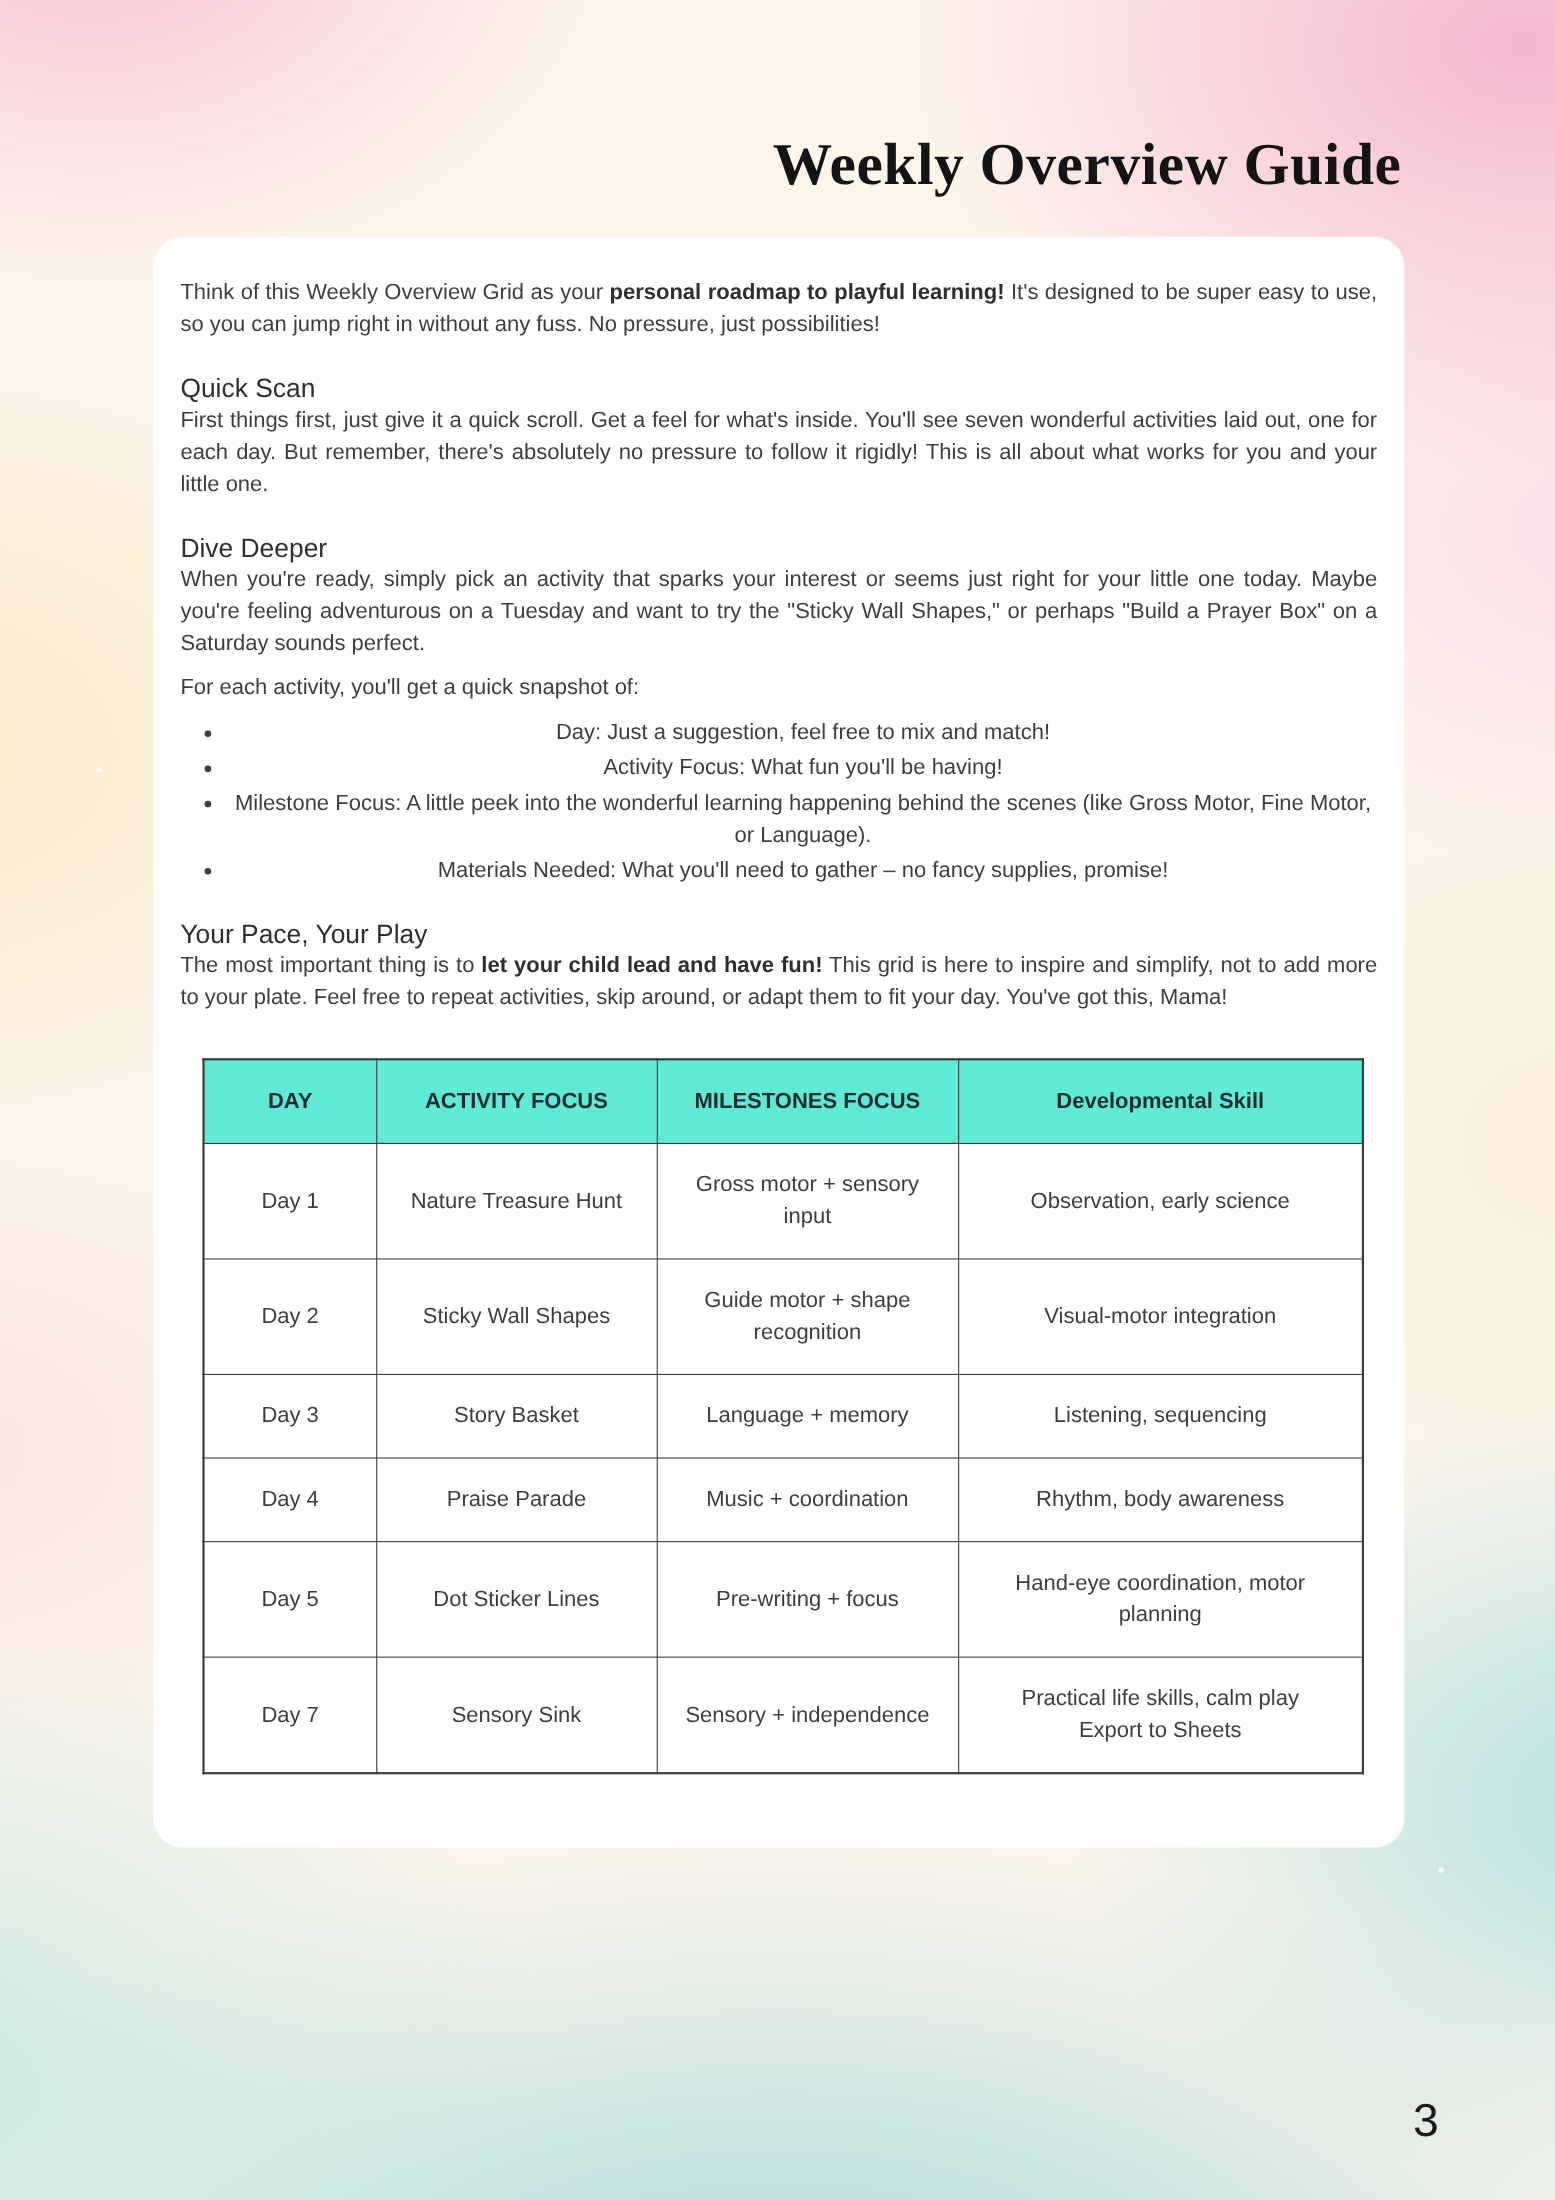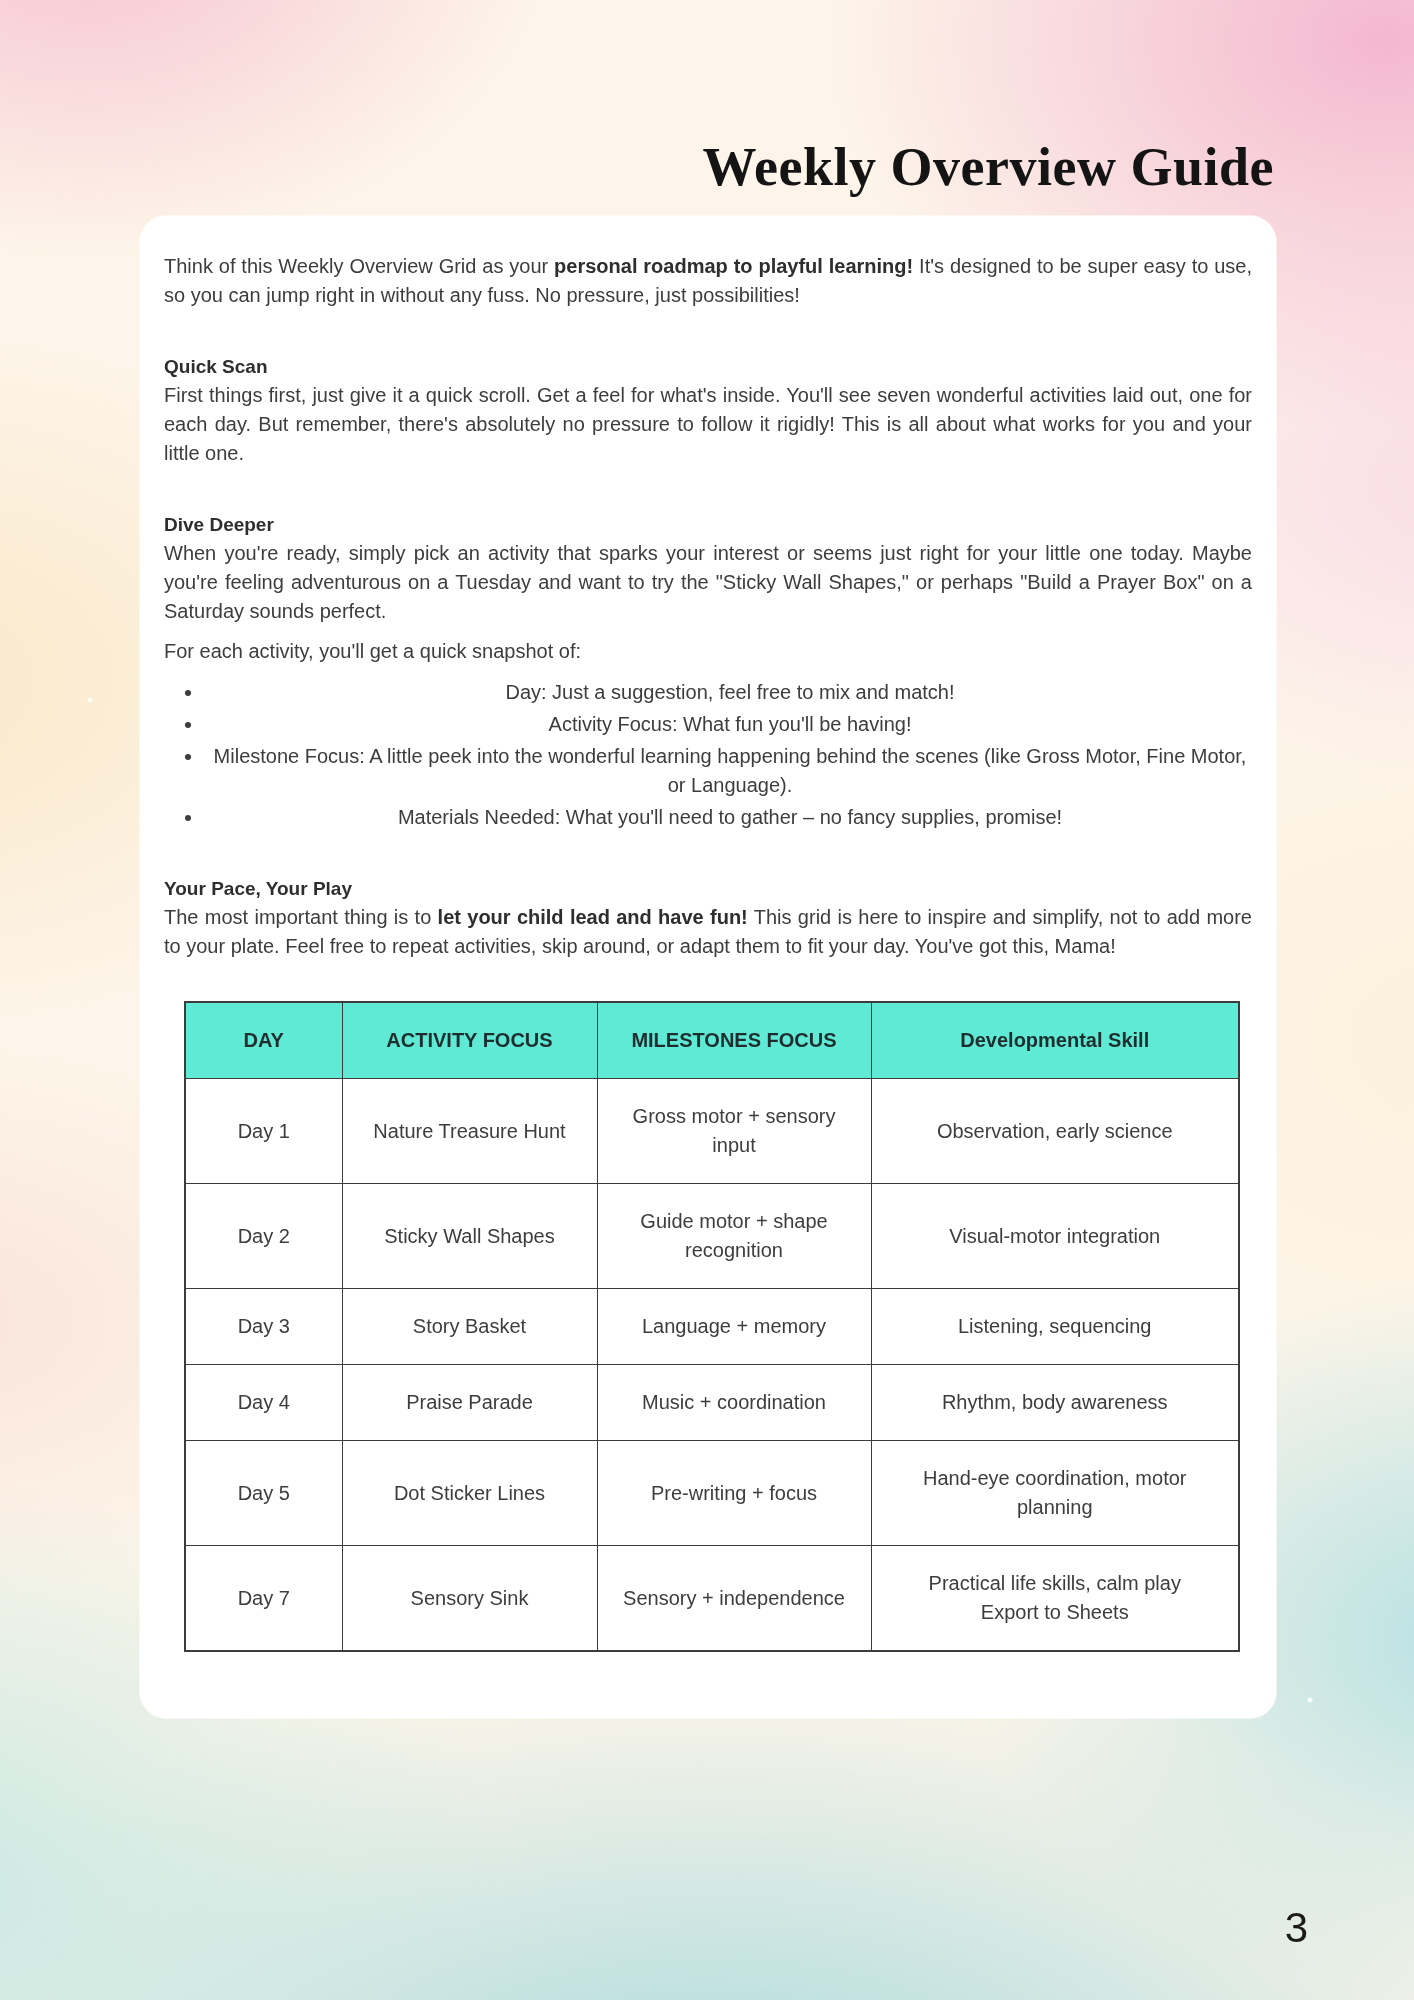--- a/index.html
+++ b/index.html
@@ -23,21 +23,21 @@
       radial-gradient(ellipse 820px 560px at -6% 34%, rgba(250,231,199,0.95), rgba(250,231,199,0) 62%),
       radial-gradient(ellipse 760px 520px at 104% 52%, rgba(251,240,218,0.85), rgba(251,240,218,0) 65%),
       radial-gradient(ellipse 700px 460px at -4% 66%, rgba(248,220,212,0.7), rgba(248,220,212,0) 60%),
       radial-gradient(ellipse 900px 620px at -6% 94%, rgba(198,232,226,0.95), rgba(198,232,226,0) 65%),
       radial-gradient(ellipse 820px 560px at 106% 82%, rgba(172,222,226,0.9), rgba(172,222,226,0) 65%),
       radial-gradient(ellipse 1500px 800px at 50% 108%, rgba(158,214,220,0.95), rgba(158,214,220,0) 62%);
   }
 
   .title {
     position:absolute;
-    top:136px; right:140px;
+    top:118px; right:140px;
     font-family:"Liberation Serif", serif;
     font-size:54px;
     font-weight:600;
     color:#141414;
     letter-spacing:0.5px;
   }
 
   .card {
     position:absolute;
     left:140px; top:216px;
@@ -49,25 +49,25 @@
     font-size:20px;
     line-height:29px;
     box-shadow:0 0 0 1px rgba(255,255,255,0.6);
   }
 
   .para { text-align:justify; }
   .para.left { text-align:left; }
   .gap-top { margin-top:11px; }
 
   h2.section-heading {
-    font-size:19px;
+    font-size:24px;
     line-height:29px;
-    font-weight:700;
+    font-weight:400;
     color:#2e2e2e;
-    margin-top:42px;
+    margin-top:29px;
   }
 
   ul.snapshot-list {
     margin:12px 0 0 14px;
     padding-left:26px;
     list-style:disc;
   }
   ul.snapshot-list li {
     margin:3px 0;
     padding-left:4px;

